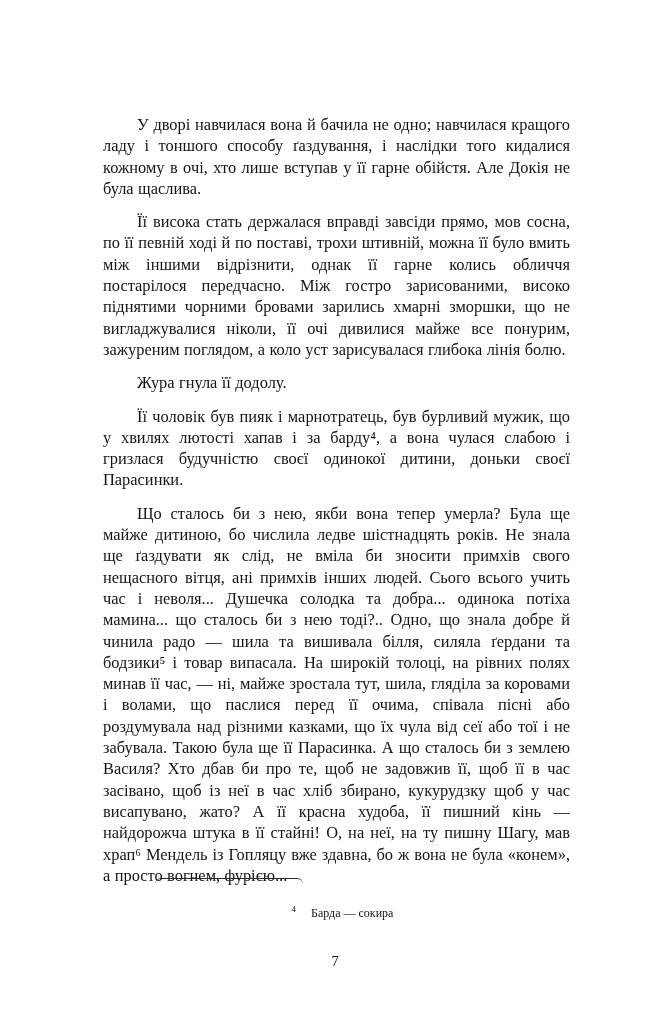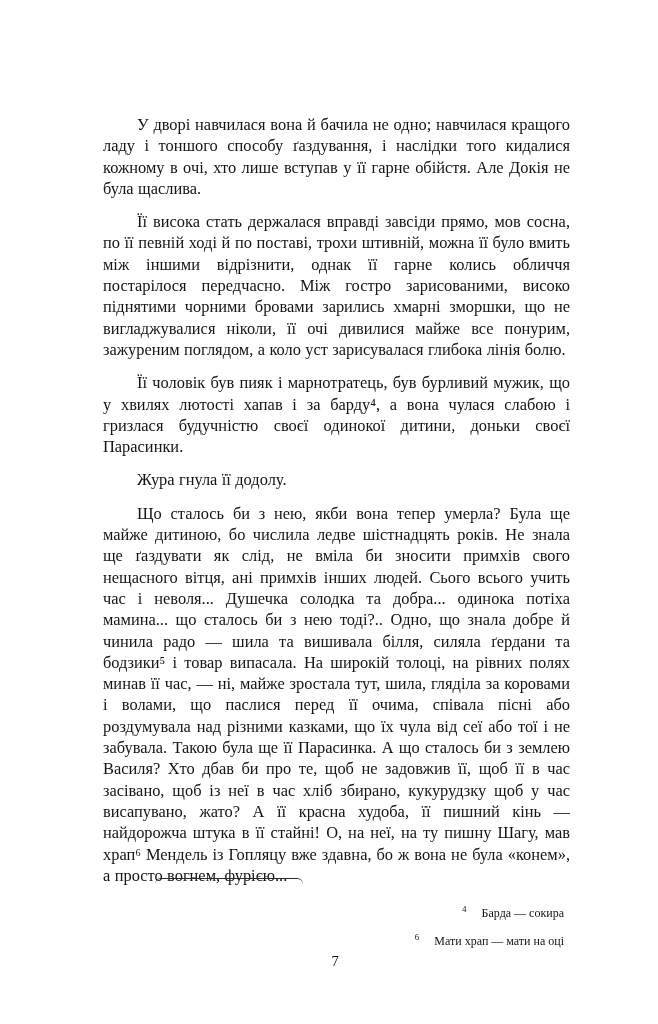--- a/index.html
+++ b/index.html
@@ -42,21 +42,21 @@
     line-height: 16px;
   }
   .fn-rule {
     width: 148px;
     margin-left: 58px;
     border-top: 1px solid #2a2a2a;
     margin-bottom: 8px;
   }
   .footnote {
     padding-left: 18px;
-    text-align: right;
+    text-align: center;
   }
   .footnote sup {
     font-size: 9px;
     line-height: 0;
     margin-right: 3px;
   }
   .page-number {
     position: absolute;
     top: 941px;
     left: 0;
@@ -66,30 +66,27 @@
   }
 </style>
 </head>
 <body>
 
 <div class="page">
 
   <div class="text-block">
     <p class="para">У дворі навчилася вона й бачила не одно; навчилася кращого ладу і тоншого способу ґаздування, і наслідки того кидалися кожному в очі, хто лише вступав у її гарне обійстя. Але Докія не була щаслива.</p>
     <p class="para">Її висока стать держалася вправді завсіди прямо, мов сосна, по її певній ході й по поставі, трохи штивній, можна її було вмить між іншими відрізнити, однак її гарне колись обличчя постарілося передчасно. Між гостро зарисованими, високо піднятими чорними бровами зарились хмарні зморшки, що не вигладжувалися ніколи, її очі дивилися майже все понурим, зажуреним поглядом, а коло уст зарисувалася глибока лінія болю.</p>
+    <p class="para">Жура гнула її додолу.</p>
     <p class="para">Її чоловік був пияк і марнотратець, був бурливий мужик, що у хвилях лютості хапав і за барду⁴, а вона чулася слабою і гризлася будучністю своєї одинокої дитини, доньки своєї Парасинки.</p>
-    <p class="para">Жура гнула її додолу.</p>
     <p class="para">Що сталось би з нею, якби вона тепер умерла? Була ще майже дитиною, бо числила ледве шістнадцять років. Не знала ще ґаздувати як слід, не вміла би зносити примхів свого нещасного вітця, ані примхів інших людей. Сього всього учить час і неволя... Душечка солодка та добра... одинока потіха мамина... що сталось би з нею тоді?.. Одно, що знала добре й чинила радо — шила та вишивала білля, силяла ґердани та бодзики⁵ і товар випасала. На широкій толоці, на рівних полях минав її час, — ні, майже зростала тут, шила, гляділа за коровами і волами, що паслися перед її очима, співала пісні або роздумувала над різними казками, що їх чула від сеї або тої і не забувала. Такою була ще її Парасинка. А що сталось би з землею Василя? Хто дбав би про те, щоб не задовжив її, щоб її в час засівано, щоб із неї в час хліб збирано, кукурудзку щоб у час висапувано, жато? А її красна худоба, її пишний кінь — найдорожча штука в її стайні! О, на неї, на ту пишну Шагу, мав храп⁶ Мендель із Гопляцу вже здавна, бо ж вона не була «конем», а просто вогнем, фурією...</p>
   </div>
 
   <div class="footnote-area">
     <div class="fn-rule"></div>
     <div class="footnote">
       <sup>4</sup><span>Барда — сокира</span>
     </div>
-    <div class="footnote">
-      <sup>6</sup><span>Мати храп — мати на оці</span>
-    </div>
   </div>
 
   <div class="page-number">7</div>
 
 </div>
 
 </body></html>

